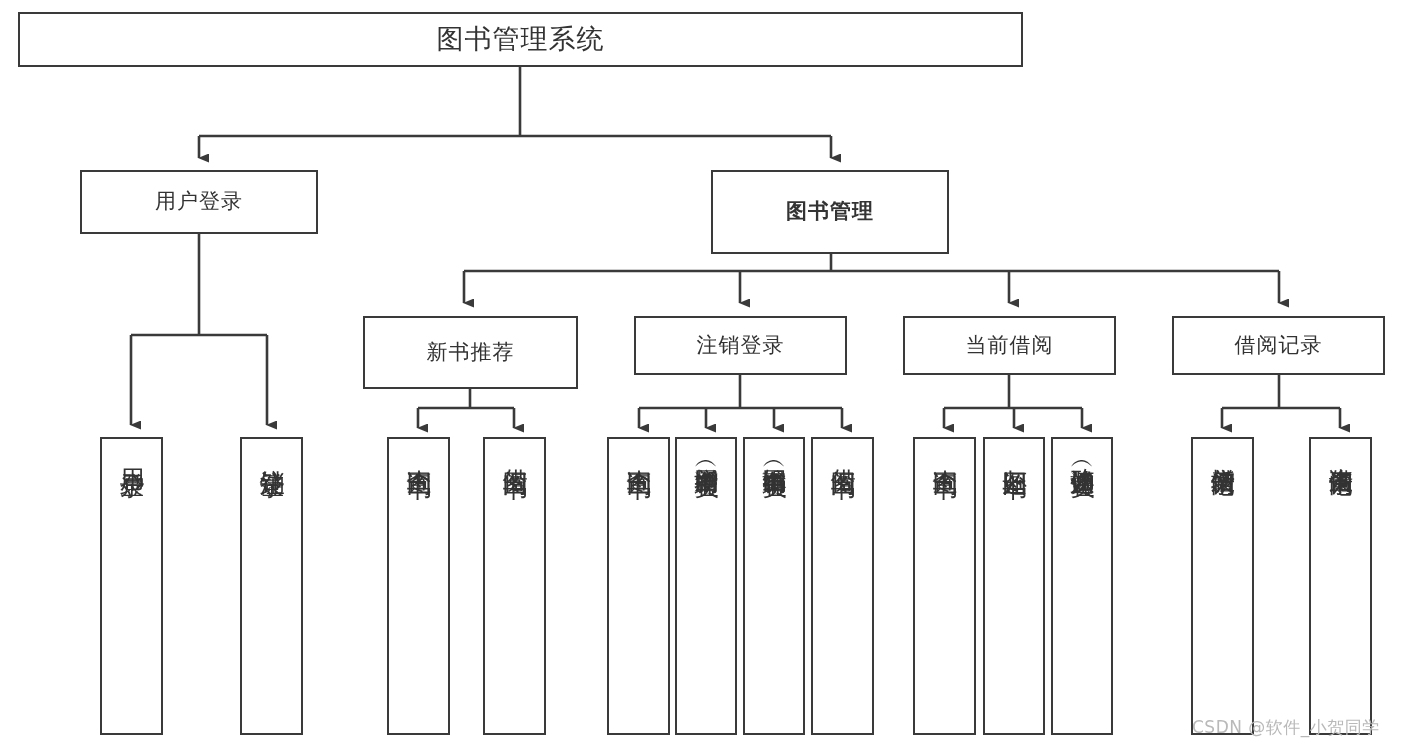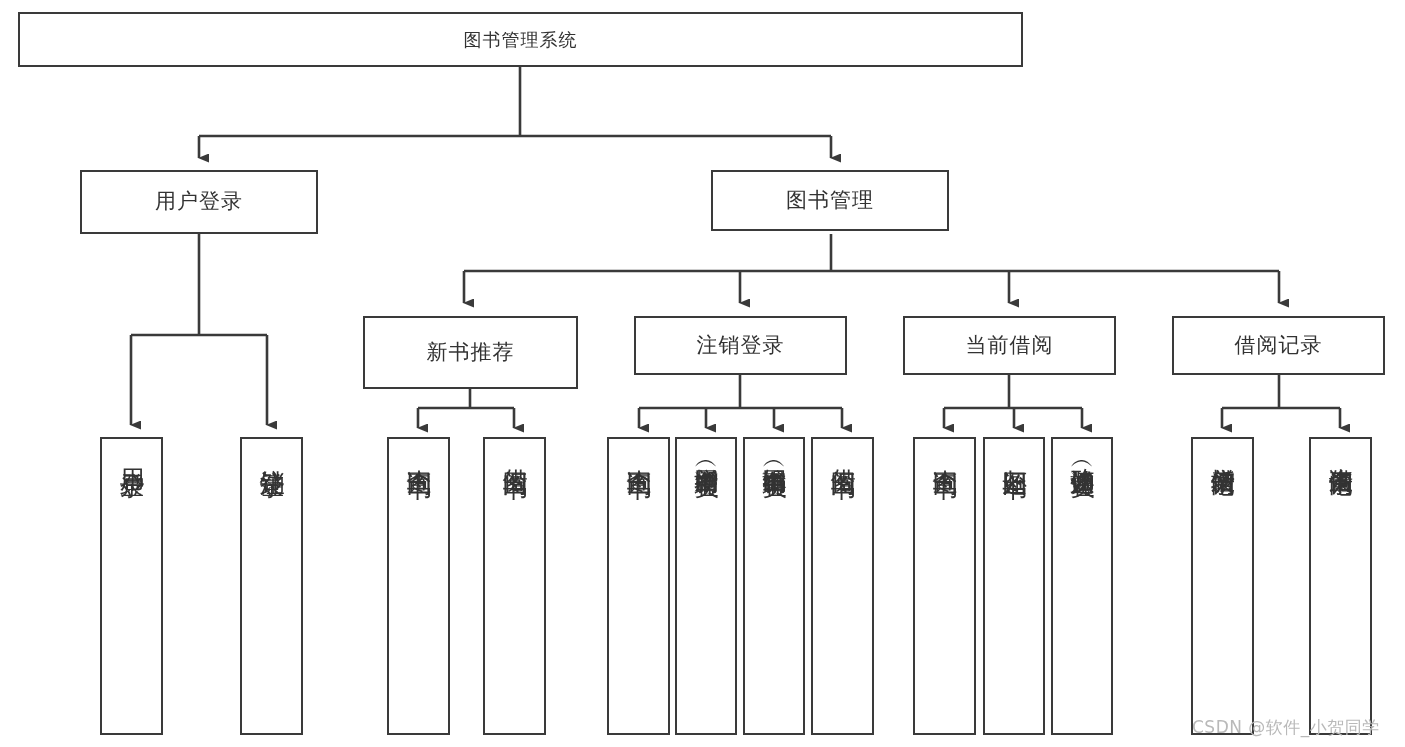--- a/index.html
+++ b/index.html
@@ -40,21 +40,21 @@
     color: #333333;
     white-space: nowrap;
   }
   
   .h-node .node-label {
     font-size: 21px;
     letter-spacing: 1px;
     line-height: 1.2;
   }
   .root .node-label {
-    font-size: 18px;
+    font-size: 27px;
   }
   
   .v-node {
     align-items: flex-start;
     padding-top: 10px;
   }
   .v-node .node-label {
     writing-mode: vertical-rl;
     text-orientation: upright;
     font-size: 25px;
@@ -131,21 +131,21 @@
     </g>
   </svg>
 
   <div class="node h-node root" style="left:18px; top:12px; width:1005px; height:55px;">
     <span class="node-label">图书管理系统</span>
   </div>
 
   <div class="node h-node" style="left:80px; top:170px; width:238px; height:64px;">
     <span class="node-label">用户登录</span>
   </div>
-  <div class="node h-node" style="left:711px; top:170px; width:238px; height:61px;">
+  <div class="node h-node" style="left:711px; top:170px; width:238px; height:84px;font-weight:bold;">
     <span class="node-label">图书管理</span>
   </div>
 
   <div class="node h-node" style="left:363px; top:316px; width:215px; height:73px;">
     <span class="node-label">新书推荐</span>
   </div>
   <div class="node h-node" style="left:634px; top:316px; width:213px; height:59px;">
     <span class="node-label">注销登录</span>
   </div>
   <div class="node h-node" style="left:1172px; top:316px; width:213px; height:59px;">

